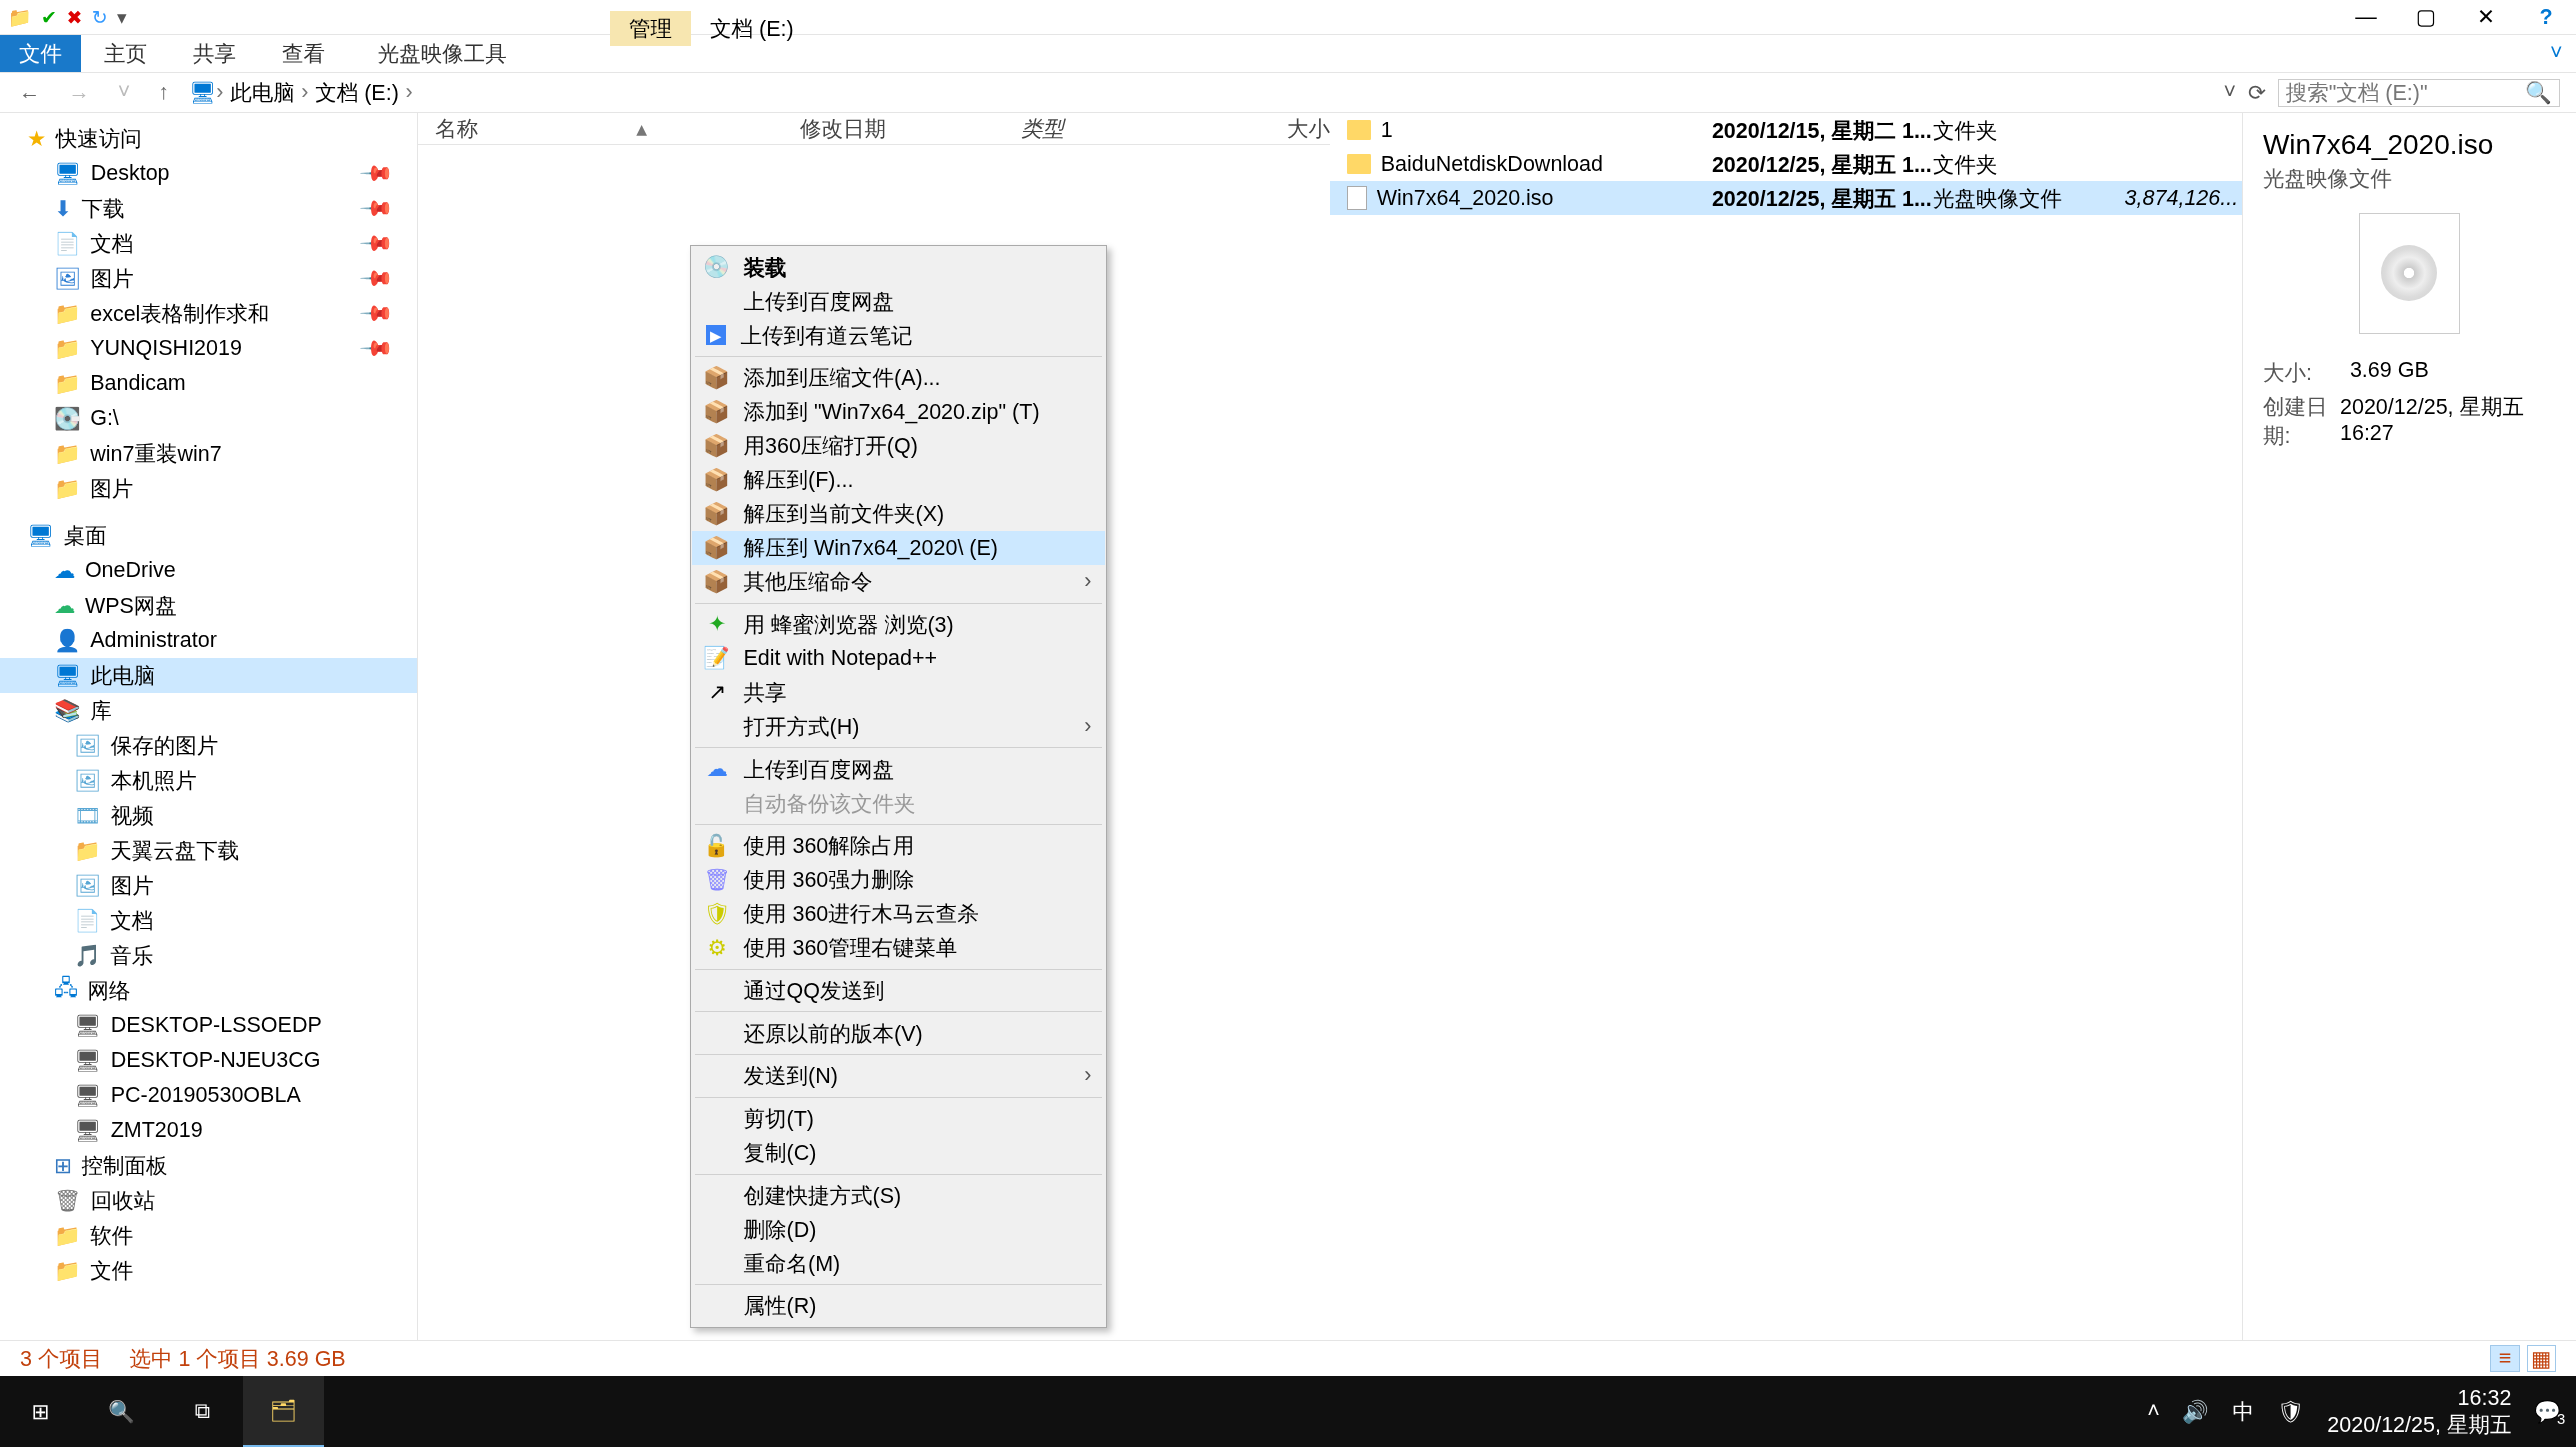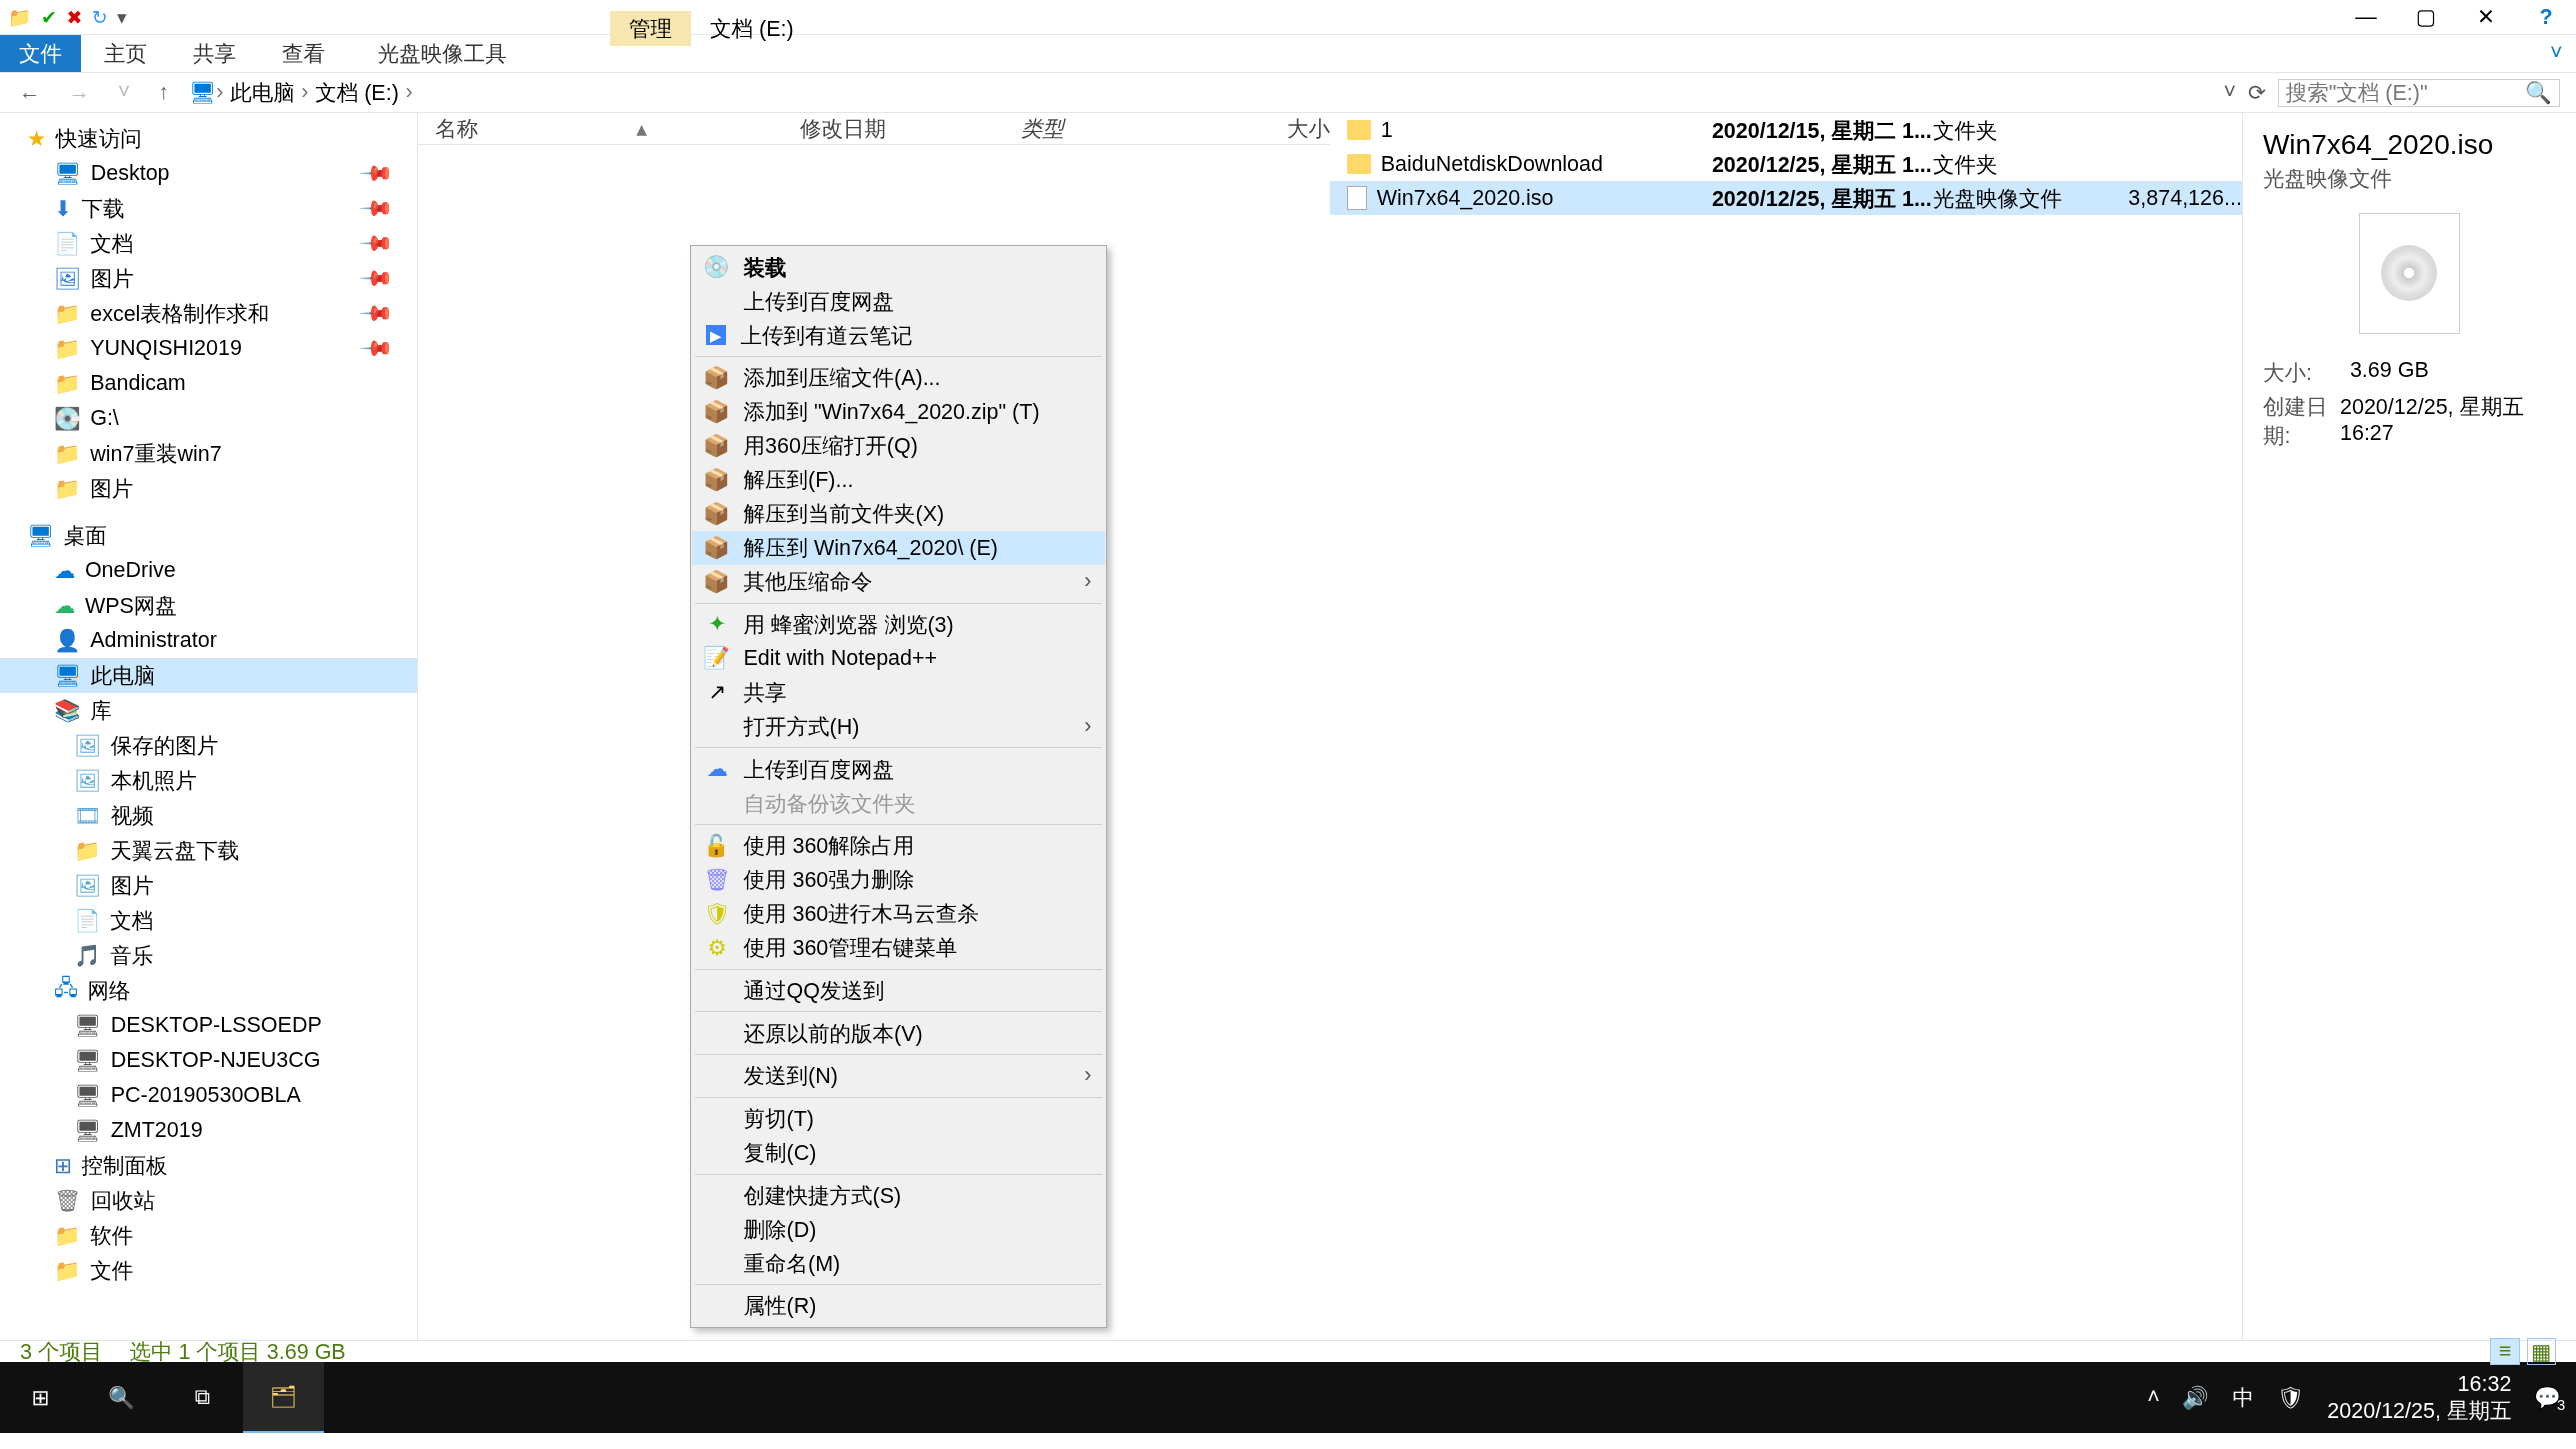--- a/index.html
+++ b/index.html
@@ -37,31 +37,31 @@
 .col-headers .c-name { width:382px; padding-left:17.4px; display:flex; align-items:center;}
 .col-headers .c-date { width:221px;}
 .col-headers .c-type { width:188px;font-style:italic;}
 .col-headers .c-size { width:121px; text-align:right;}
 .file-rows { }
 .file-row { display:flex; height:34px; align-items:center;}
 .file-row.sel { background:#cce8ff;}
 .file-row .c-name { width:382px; padding-left:17.4px; display:flex; align-items:center; gap:9.4px;}
 .file-row .c-date { width:221px; overflow:hidden; white-space:nowrap; text-overflow:ellipsis;font-weight:bold;}
 .file-row .c-type { width:188px;}
-.file-row .c-size { width:121px; text-align:right;}
+.file-row .c-size { width:121px; text-align:center;font-style:italic;}
 .folder-ico { width:24px; height:20px; background:#ffd867; border-radius:1.3px; display:inline-block;}
 .iso-ico { width:20px; height:24px; border:0.7px solid #aaa; background:#fff; display:inline-block; position:relative;}
 .preview-pane { width:389px; border-left:0.7px solid #e5e5e5; padding:16px 20px;}
 .preview-title { font-size:28px; margin-bottom:2.7px;}
 .preview-sub { color:#555; margin-bottom:20px;}
 .preview-thumb { width:101px; height:121px; border:0.7px solid #ccc; margin-bottom:24px; display:flex; align-items:center; justify-content:center; margin-left:auto; margin-right:auto;}
 .disc { width:56px; height:56px; border-radius:50%; background:radial-gradient(circle,#fff 12%,#ccc 14%,#eee 40%,#dcdcdc 60%,#ccc 100%);}
 .meta-row { display:flex; margin-bottom:5.4px;}
 .meta-label { width:87px; color:#555;}
-.statusbar { height:22px; border-top:0.7px solid #e5e5e5; display:flex; align-items:center; padding:0 20px; color:#4d7c0f; gap:27px; background:#fff;}
+.statusbar { height:36px; border-top:0.7px solid #e5e5e5; display:flex; align-items:center; padding:0 20px; color:#c2410c; gap:27px; background:#fff;}
 .statusbar .right-icons { margin-left:auto; display:flex; gap:6.7px;}
 .view-toggle { width:29.5px; height:27px; border:0.7px solid #a0c8ea; display:flex; align-items:center; justify-content:center;}
 .view-toggle.active { background:#cce8ff;}
 .taskbar { height:71px; background:#101010; display:flex; align-items:center; color:#fff;}
 .task-icon { width:81px; height:71px; display:flex; align-items:center; justify-content:center;}
 .task-icon.active { background:#272727; border-bottom:2.7px solid #76b9ed;}
 .tray { margin-left:auto; display:flex; align-items:center; gap:23px; padding-right:14.8px; }
 .tray .clock { text-align:right; line-height:1.25;}
 .context-menu { position:absolute; left:690px; top:245px; width:417px; background:#f0f0f0; border:0.7px solid #aaa; padding:4px 1.3px; box-shadow:4px 4px 6.7px rgba(0,0,0,0.25); z-index:50;}
 .cm-item { height:34px; display:flex; align-items:center; padding:0 13.4px; gap:14.8px;}

